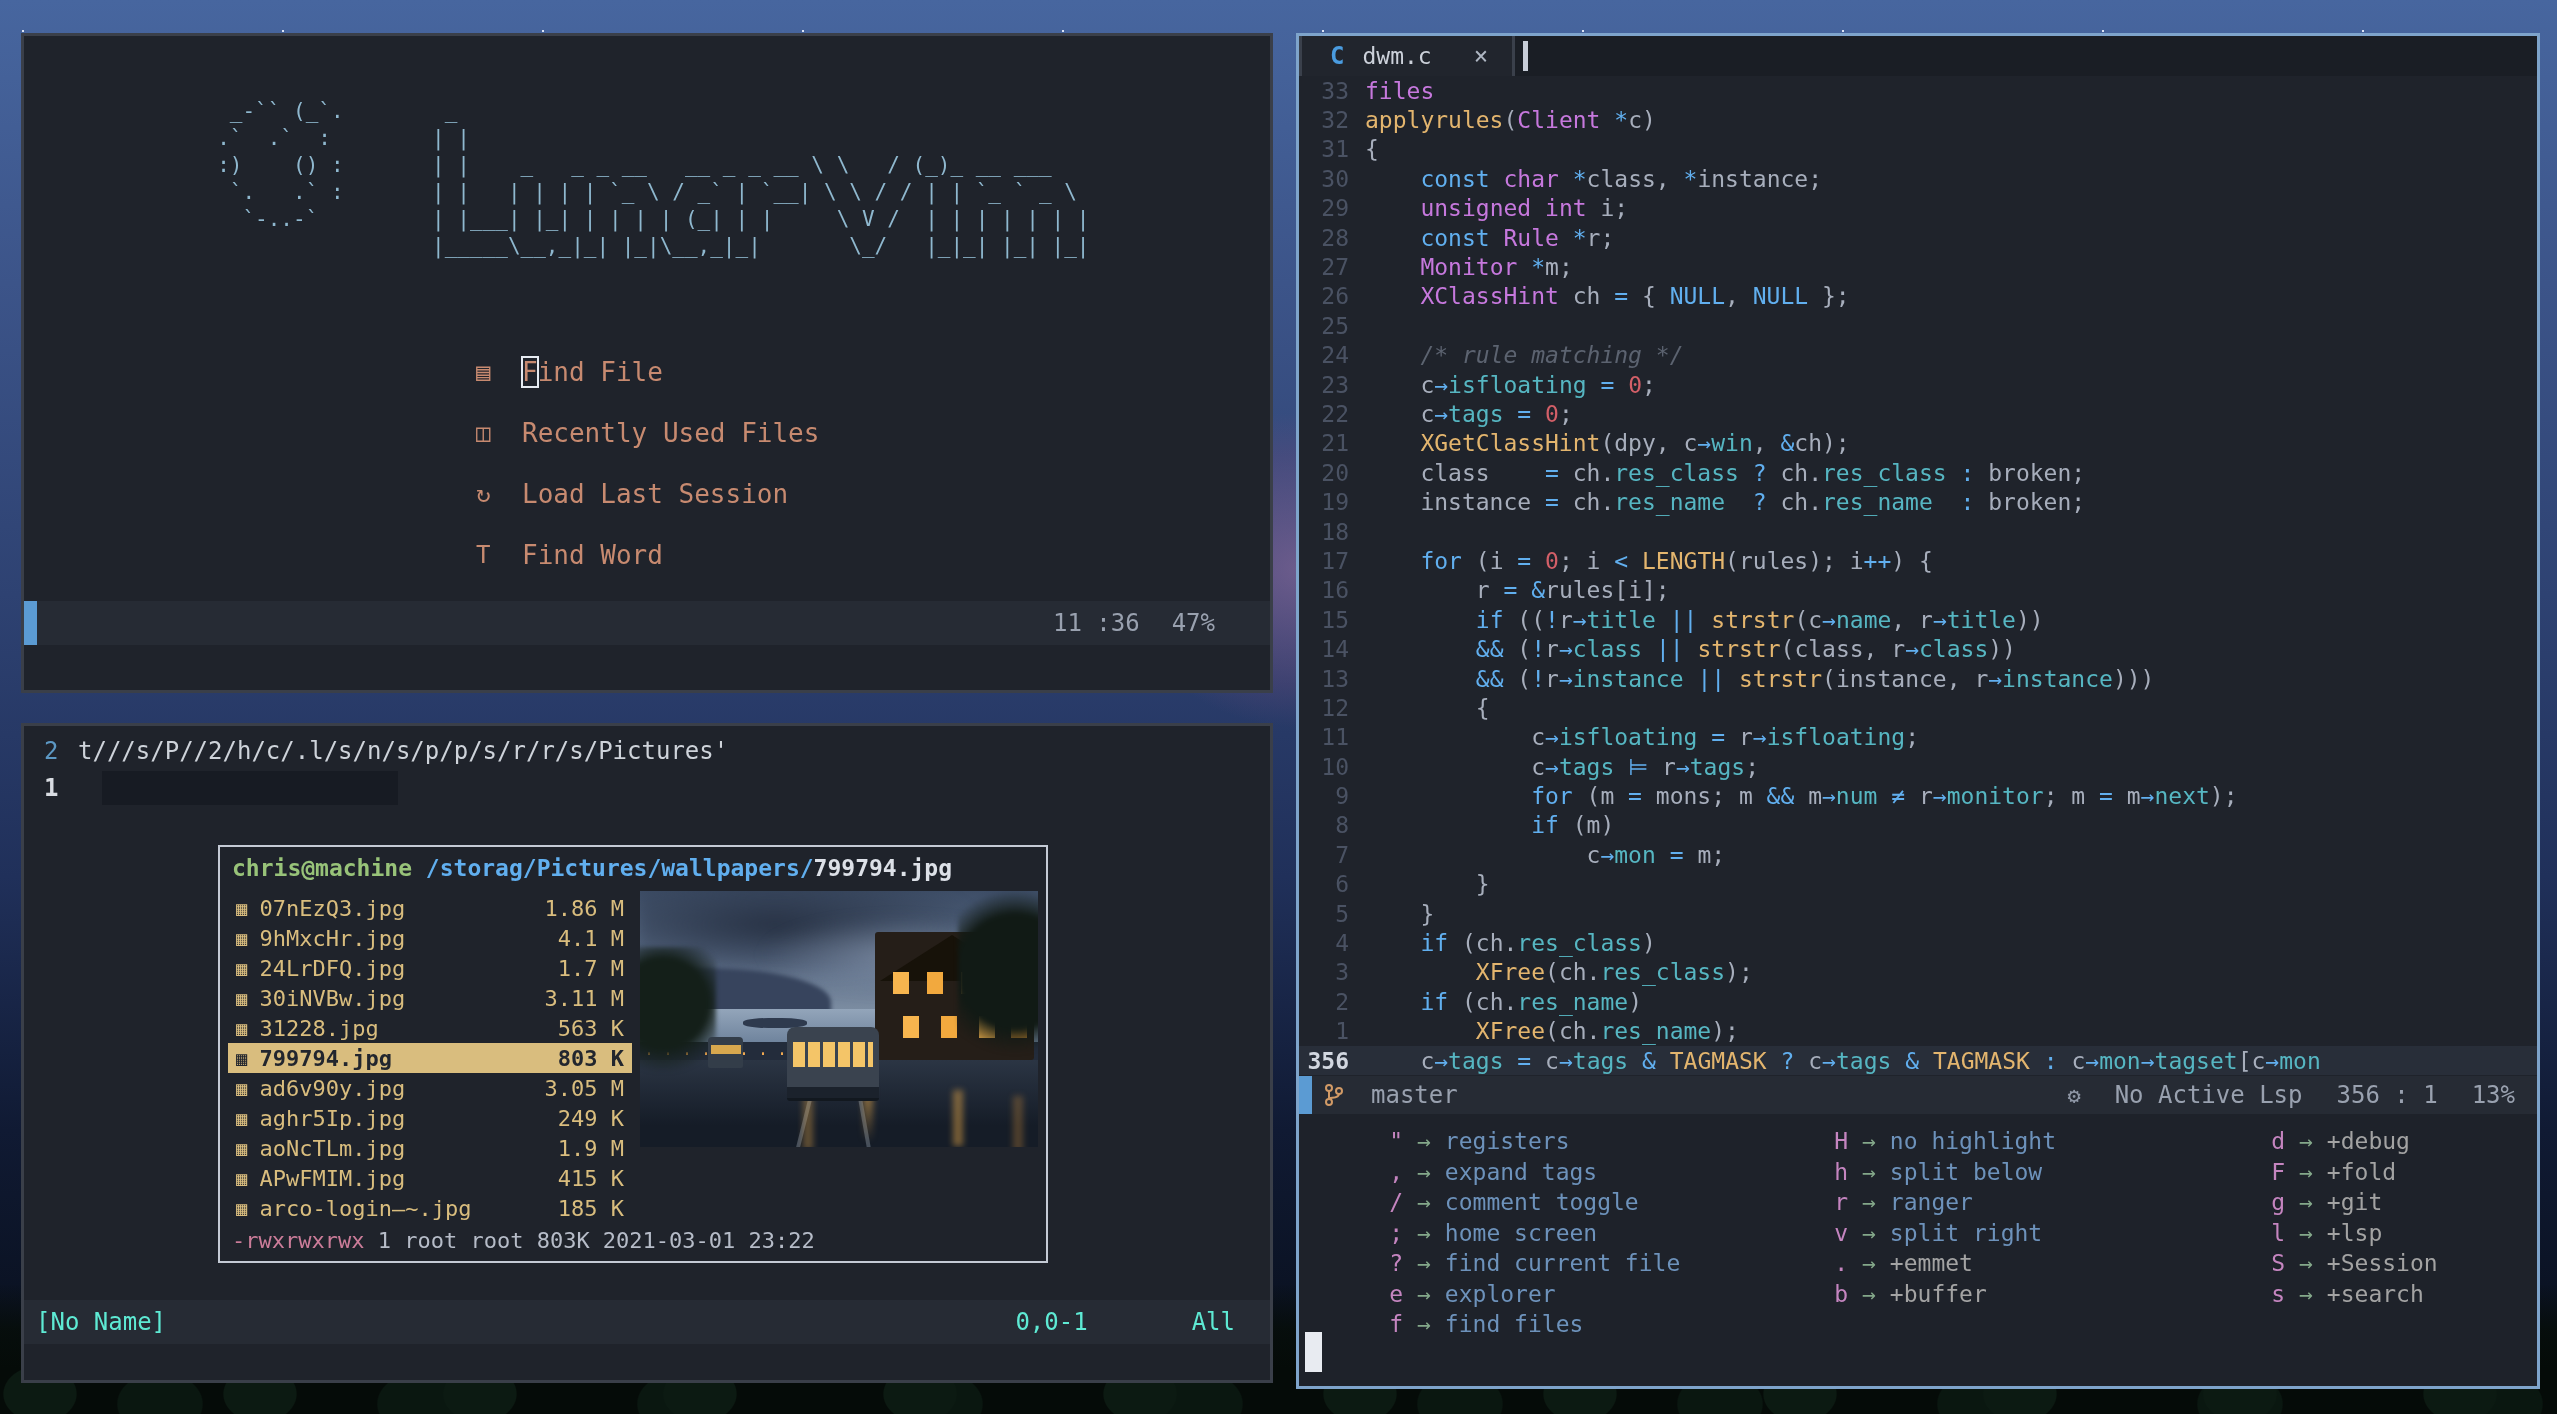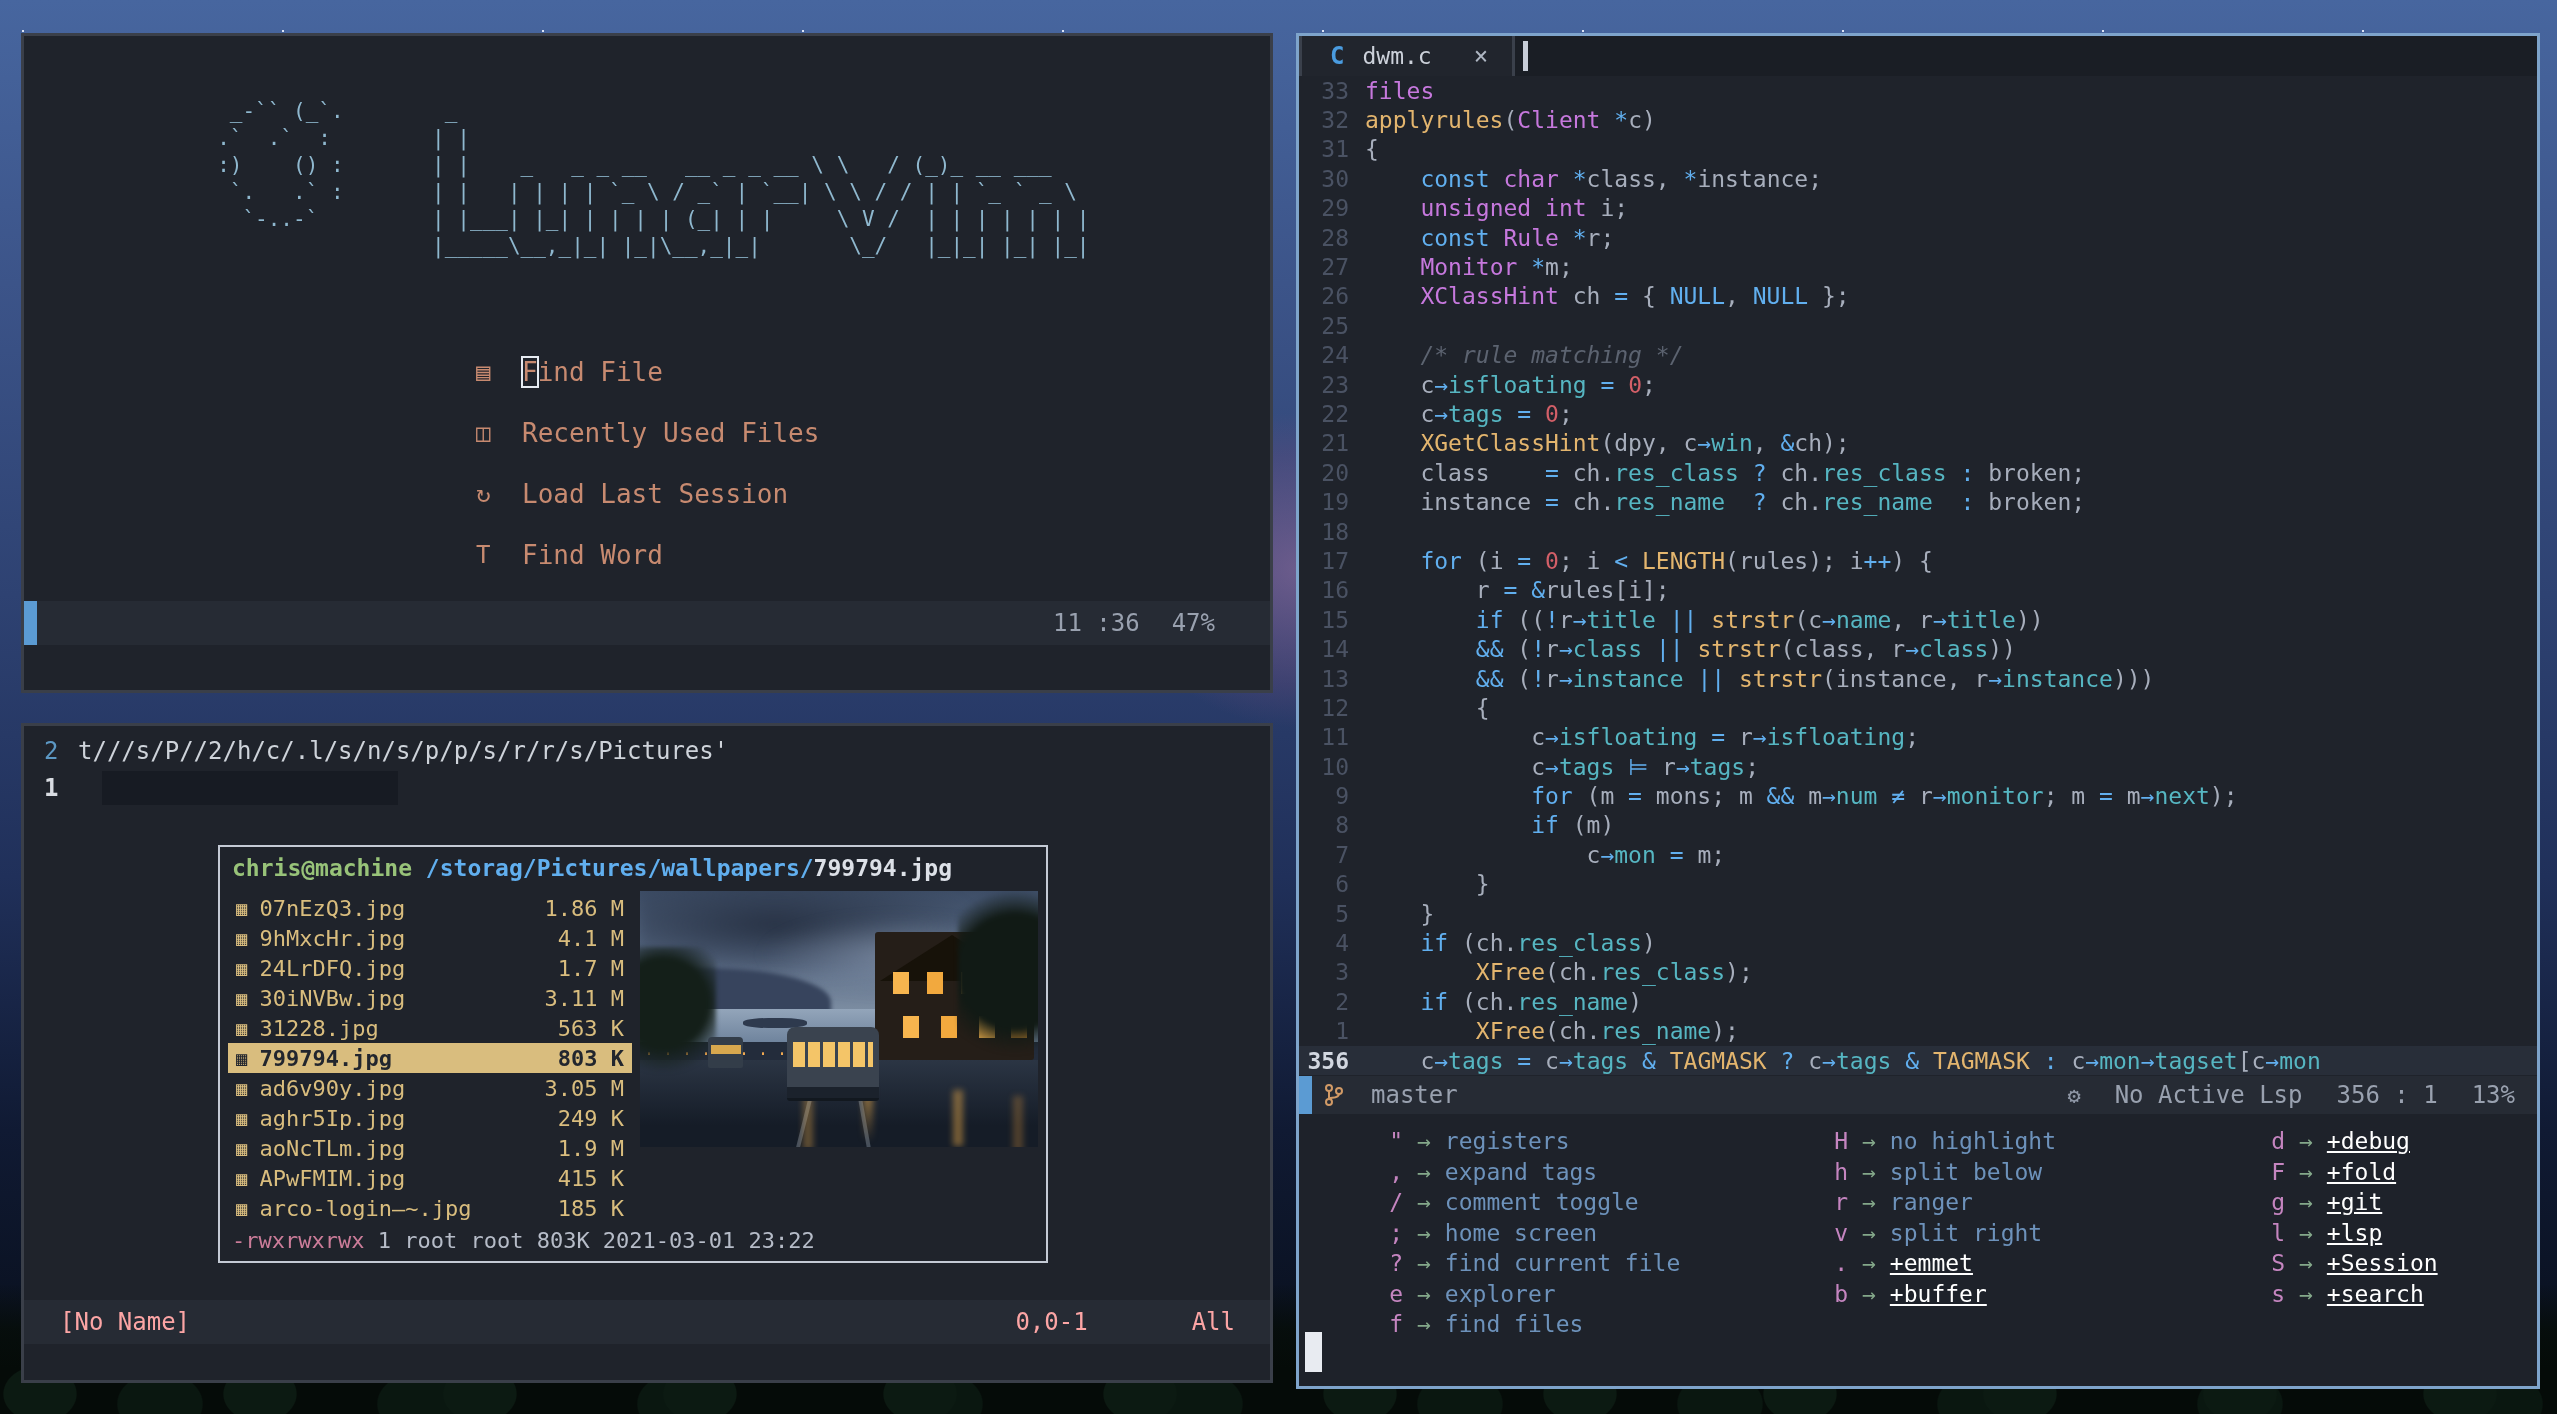--- a/index.html
+++ b/index.html
@@ -59,21 +59,21 @@
   #popup-header .ph-path { color:#61afef; }
   #popup-header .ph-file { color:#dde1e8; }
   #file-list { position:absolute; left:8px; top:46px; width:404px; }
   .file-row { display:flex; align-items:center; height:30px; font-size:22px;
     color:#d9bd7e; padding:0 8px; white-space:pre; }
   .file-row .fi-icon { margin-right:12px; font-size:19px; }
   .file-row .fi-size { margin-left:auto; }
   .file-row.selected { background:#d9bd7e; color:#22262e; font-weight:bold; }
   #perm-line { position:absolute; left:12px; bottom:8px; font-size:22px; color:#b6bcc8; white-space:pre; }
   #perm-line .perm { color:#cb7c99; }
-  #files-statusline { top:574px; color:#fca5a5; padding-left:36px; }
+  #files-statusline { top:574px; color:#5eead4; padding-left:12px; }
   #files-statusline .sl-right { margin-left:auto; margin-right:35px; display:flex; gap:104px; }
 
   
   #preview { position:absolute; left:420px; top:44px; width:398px; height:256px; overflow:hidden;
     background:linear-gradient(180deg,#3e4e67 0%,#5a6b85 28%,#7b8ca1 46%,#8a97a9 52%,#617289 60%,#2b3646 66%); }
   .pv-cloud1 { position:absolute; left:0; top:-8%; width:85%; height:42%; filter:blur(7px);
     background:radial-gradient(ellipse at 40% 50%, rgba(38,48,66,.95), rgba(38,48,66,0) 72%); }
   .pv-cloud2 { position:absolute; left:30%; top:10%; width:70%; height:30%; filter:blur(8px);
     background:radial-gradient(ellipse at 50% 50%, rgba(150,165,188,.55), rgba(150,165,188,0) 70%); }
   .pv-mountain { position:absolute; left:-4%; top:30%; width:52%; height:20%; filter:blur(2px);
@@ -140,21 +140,21 @@
   #editor-statusline .sl-right { margin-left:auto; margin-right:22px; display:flex; gap:34px; align-items:center; }
   .gear-icon { color:#8f97a6; font-size:22px; }
 
   #whichkey { position:absolute; left:0; top:1078px; right:0; bottom:0; background:#1e222a; }
   .wk-col { position:absolute; top:12px; }
   #wk-col1 { left:70px; } #wk-col2 { left:515px; } #wk-col3 { left:952px; }
   .wk-row { display:flex; height:30.5px; align-items:center; font-size:23px; }
   .wk-key { width:34px; text-align:right; color:#c585c0; }
   .wk-arrow { margin:0 14px; color:#84a88a; }
   .wk-desc { color:#6d92bb; }
-  .wk-desc.group { color:#ffffff;text-decoration:underline; }
+  .wk-desc.group { color:#a3a3a3; }
   #cmd-cursor { position:absolute; left:6px; top:1296px; width:17px; height:40px; background:#e8ebf1; }
 </style>
 </head>
 <body>
 
 <div id="wallpaper"></div>
 <div id="mountain-glow"></div>
 <div id="forest"></div>
 
 <div class="win win-inactive" id="win-dashboard">

